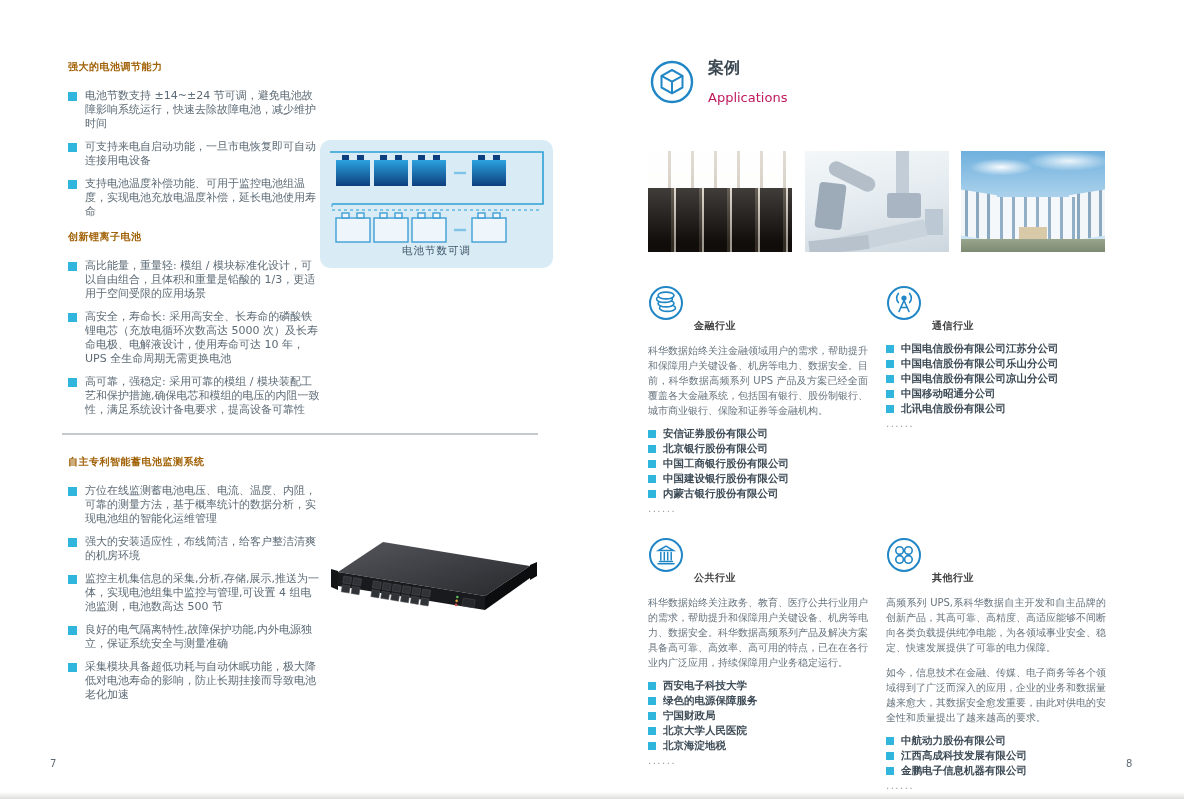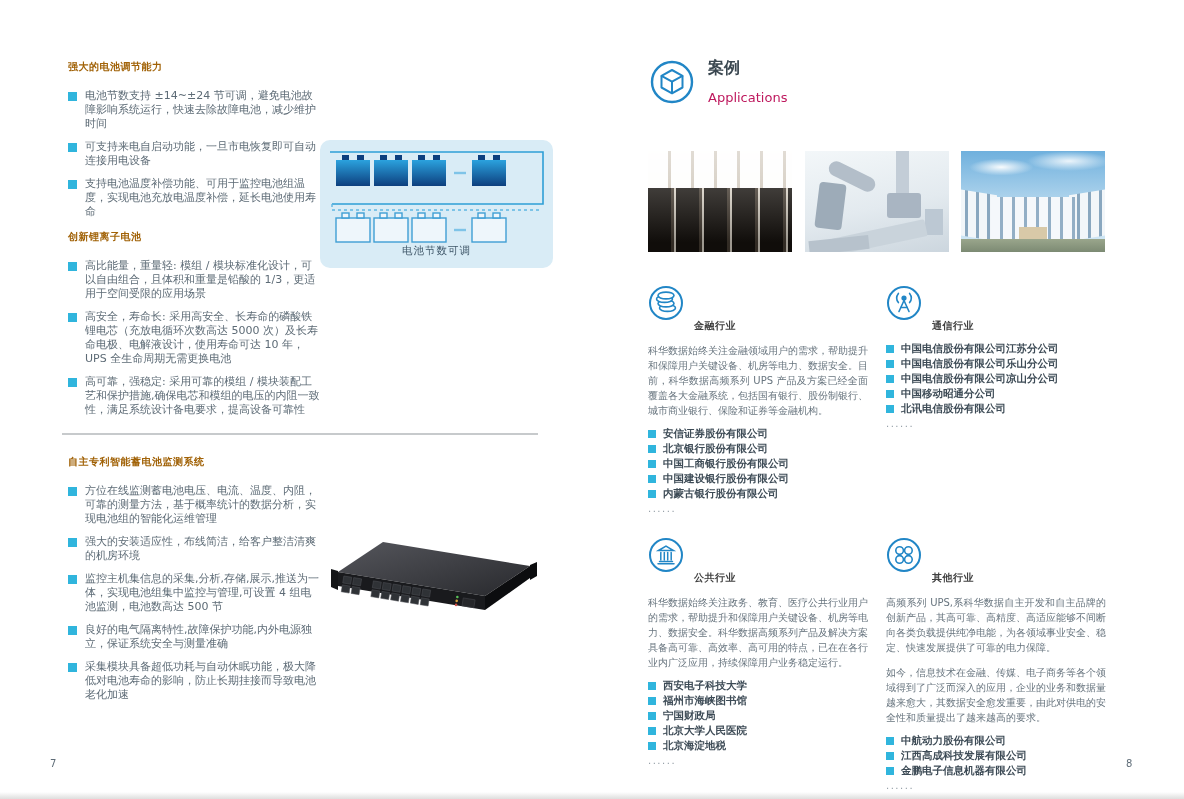--- a/index.html
+++ b/index.html
@@ -382,21 +382,21 @@
       <span class="ind-title">公共行业</span>
     </div>
     <p>科华数据始终关注政务、教育、医疗公共行业用户的需求，帮助提升和保障用户关键设备、机房等电力、数据安全。科华数据高频系列产品及解决方案具备高可靠、高效率、高可用的特点，已在在各行业内广泛应用，持续保障用户业务稳定运行。</p>
     <ul>
       <li>
           <span class="sq"></span>
           <span class="t">西安电子科技大学</span>
         </li>
       <li>
           <span class="sq"></span>
-          <span class="t">福州市海峡图书馆</span>
+          <span class="t">绿色的电源保障服务</span>
         </li>
       <li>
           <span class="sq"></span>
           <span class="t">宁国财政局</span>
         </li>
       <li>
           <span class="sq"></span>
           <span class="t">北京大学人民医院</span>
         </li>
       <li>

